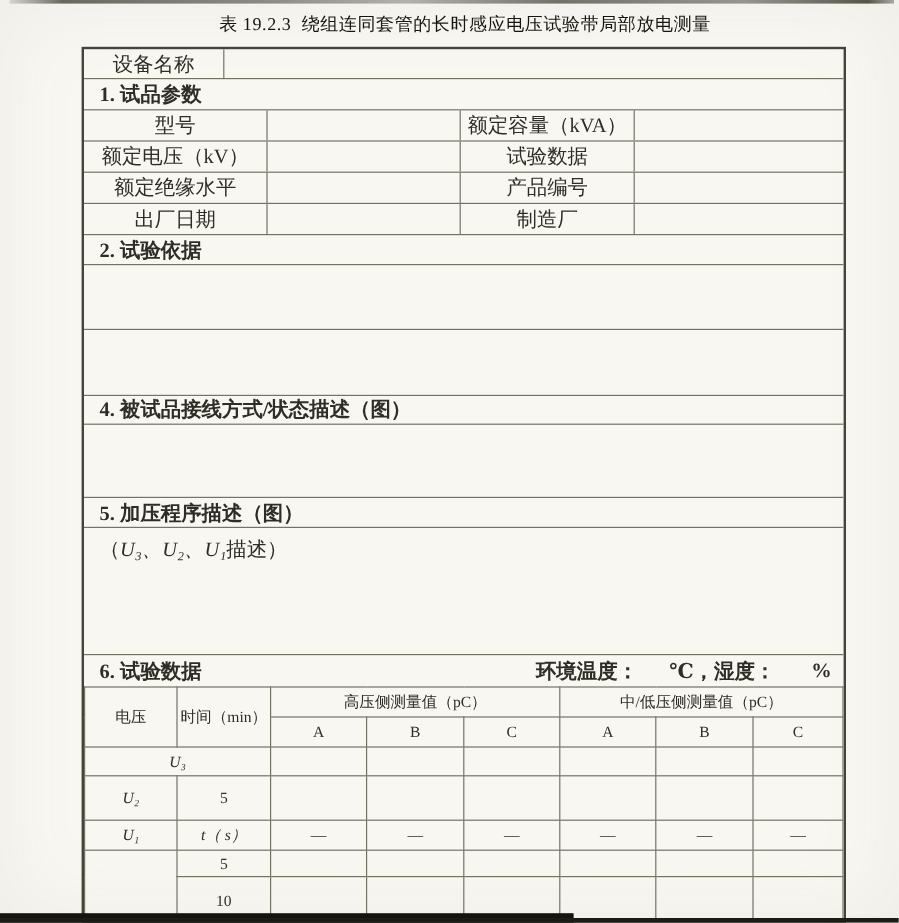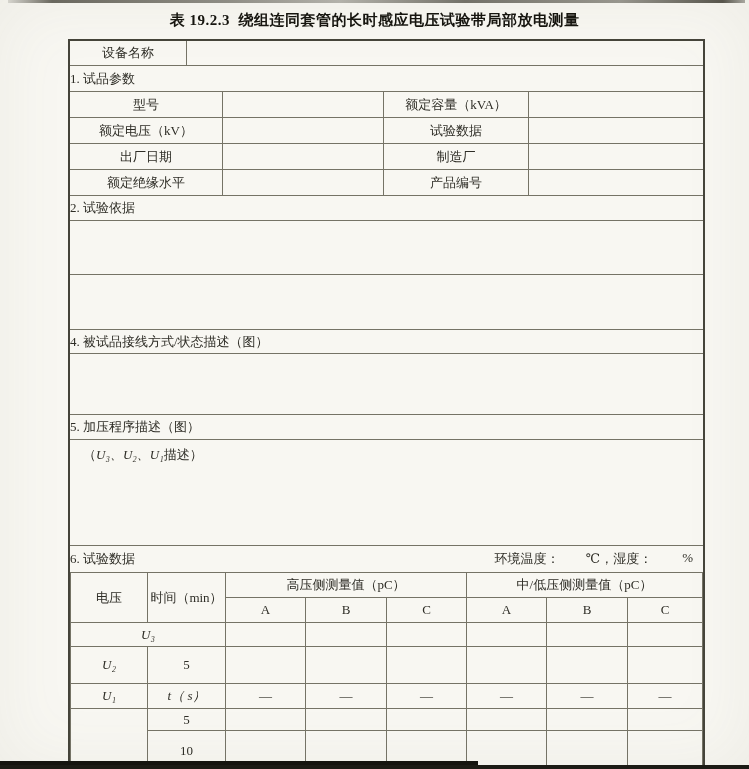--- a/index.html
+++ b/index.html
@@ -19,46 +19,46 @@
     position:relative;width:749px;height:769px;
     background:var(--paper);
     box-shadow:inset 0 0 70px rgba(115,110,90,0.08);
     overflow:hidden;
   }
   .scan-top-band{
     position:absolute;top:0;left:8px;width:737px;height:3px;
     background:linear-gradient(90deg,rgba(60,58,48,.15) 0%,rgba(60,58,48,.75) 6%,rgba(60,58,48,.55) 30%,rgba(60,58,48,.35) 45%,rgba(60,58,48,.7) 62%,rgba(60,58,48,.5) 83%,rgba(60,58,48,.85) 97%,rgba(60,58,48,.4) 100%);
   }
   .doc-title{
-    position:absolute;top:11px;left:56px;width:637px;
-    text-align:center;font-weight:bold;font-size:15px;color:var(--title);
+    position:absolute;top:11px;left:69px;width:637px;
+    text-align:center;font-weight:normal;font-size:15px;color:var(--title);
     white-space:pre;letter-spacing:.5px;
   }
   .form{
     position:absolute;left:68px;top:39px;width:637px;height:730px;
     border:2px solid var(--line-dark);
     overflow:hidden;background:transparent;
   }
-  .row{display:flex;align-items:center;font-size:13px;}
+  .row{display:flex;align-items:center;font-size:17px;}
   .form > .row + .row, .form > .row + table, .form > table + .row{border-top:1px solid var(--line);}
   .h24{height:24px;} .h25{height:25px;} .h26{height:26px;} .h27{height:27px;margin-top:28px;}
   .h54{height:54px;} .h55{height:55px;} .h61{height:61px;} .h78{height:78px;}
-  .head{}
+  .head{padding-left:13px;font-weight:bold;}
   .cell{height:100%;display:flex;align-items:center;}
   .c-center{justify-content:center;}
   .cols-device .cell:nth-child(1){width:116px;}
   .cols-device .cell:nth-child(2){flex:1;}
   .cols-param .cell:nth-child(1){width:152px;}
   .cols-param .cell:nth-child(2){width:161px;}
   .cols-param .cell:nth-child(3){width:145px;}
   .cols-param .cell:nth-child(4){flex:1;}
   .cols-device .cell + .cell, .cols-param .cell + .cell{border-left:1px solid var(--line);}
   .note-row{align-items:flex-start;padding:6px 13px 0 13px;}
   .var{font-style:italic;}
-  .env{position:absolute;right:10px;display:flex;}
+  .env{position:absolute;right:10px;display:flex;align-items:center;}
   .gap26{display:inline-block;width:26px;}
   .gap30{display:inline-block;width:30px;}
   .r-head6{position:relative;}
   table.meas{width:100%;border-collapse:collapse;table-layout:fixed;font-size:13px;}
   table.meas td{
     border:1px solid var(--line);
     text-align:center;vertical-align:middle;
     overflow:hidden;white-space:pre;
   }
   tr.t25{height:25px;} tr.t24{height:24px;} tr.t21{height:37px;}
@@ -91,30 +91,30 @@
     </div>
 
     <div class="row h26 cols-param">
       <div class="cell c-center">额定电压（kV）</div>
       <div class="cell"></div>
       <div class="cell c-center">试验数据</div>
       <div class="cell"></div>
     </div>
 
     <div class="row h26 cols-param">
+      <div class="cell c-center">额定绝缘水平</div>
+      <div class="cell"></div>
+      <div class="cell c-center">产品编号</div>
+      <div class="cell"></div>
+    </div>
+
+    <div class="row h26 cols-param">
       <div class="cell c-center">出厂日期</div>
       <div class="cell"></div>
       <div class="cell c-center">制造厂</div>
-      <div class="cell"></div>
-    </div>
-
-    <div class="row h26 cols-param">
-      <div class="cell c-center">额定绝缘水平</div>
-      <div class="cell"></div>
-      <div class="cell c-center">产品编号</div>
       <div class="cell"></div>
     </div>
 
     <div class="row h25 head">2. 试验依据</div>
     <div class="row h54"></div>
 
     <div class="row h55"></div>
 
     <div class="row h24 head">4. 被试品接线方式/状态描述（图）</div>
     <div class="row h61"></div>

